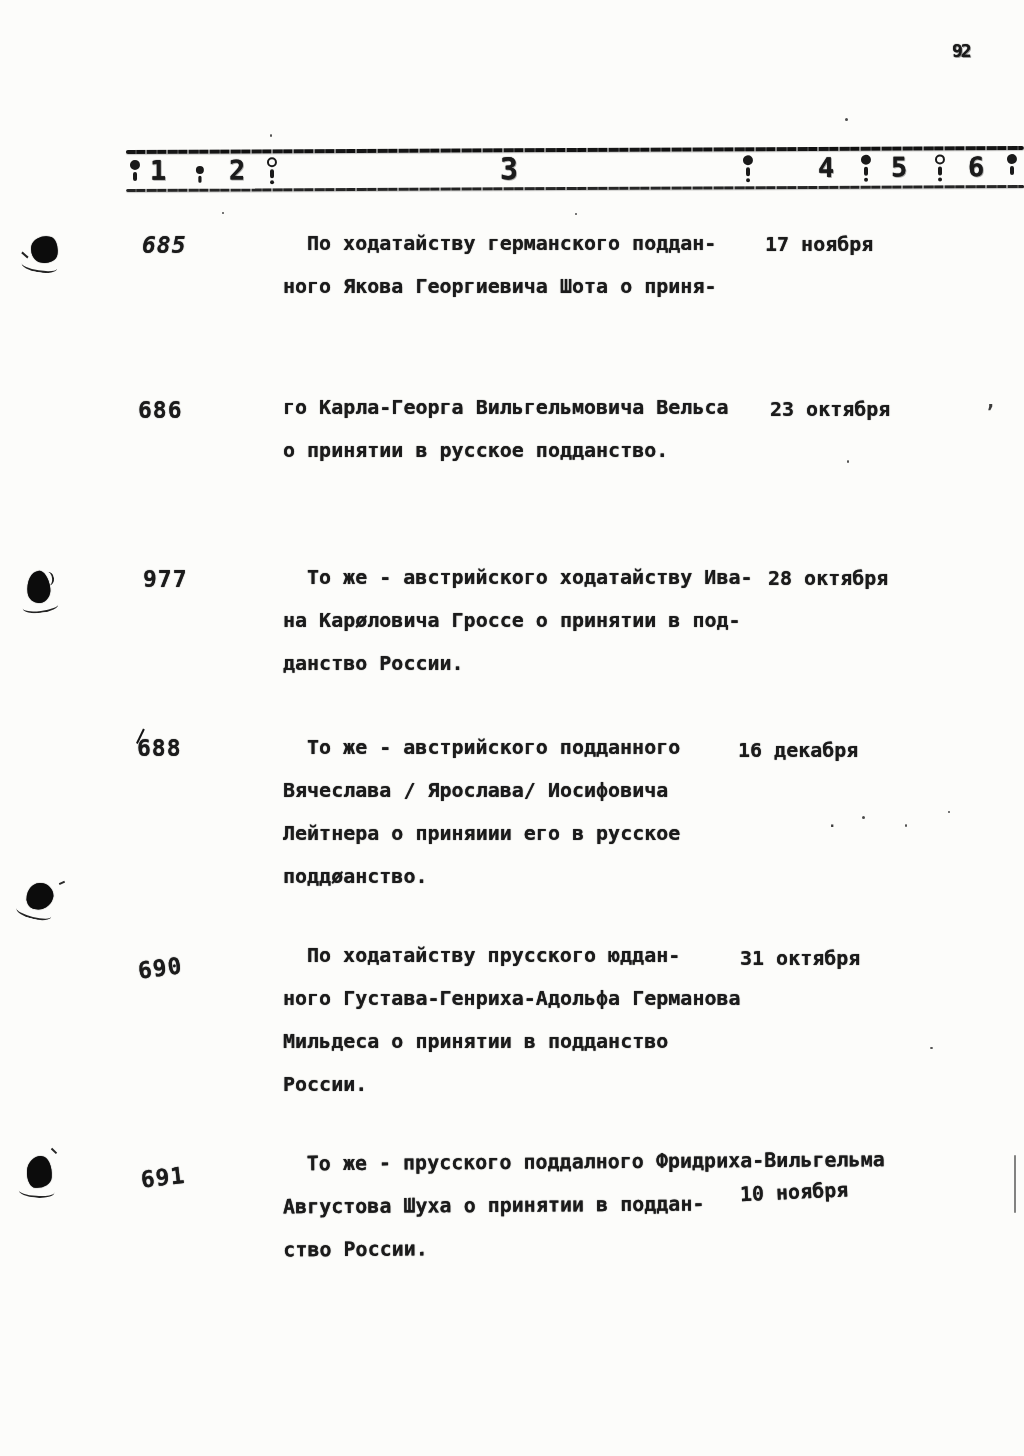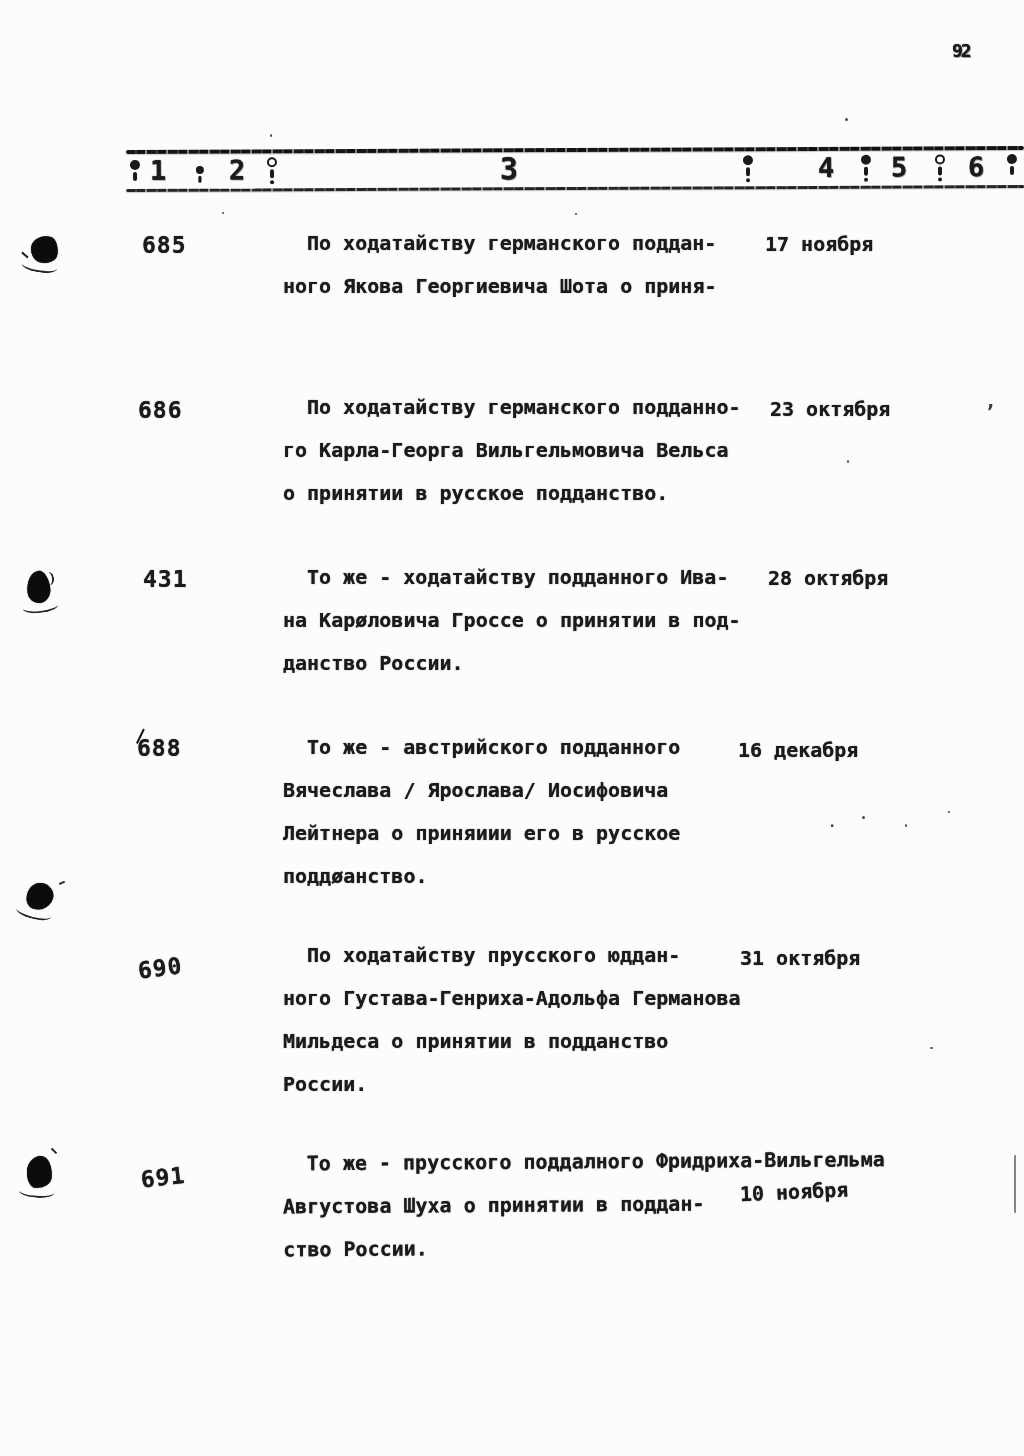--- a/index.html
+++ b/index.html
@@ -44,21 +44,21 @@
   
   .entry{
     position:absolute;left:283px;width:700px;
     font-size:20px;line-height:43px;font-weight:bold;
     text-shadow:0 0 1px rgba(15,15,15,.85);
   }
   .line{white-space:pre;}
   .line.first{padding-left:24px;}
   .num{position:absolute;font-size:23px;letter-spacing:1px;}
   .date{position:absolute;white-space:pre;}
-  .e685{top:222px;} .e685 .num{left:-141px;top:2px;}  .e685 .date{left:482px;top:1px;}
+  .e685{top:222px;} .e685 .num{left:-141px;top:2px;font-style:italic;}  .e685 .date{left:482px;top:1px;}
   .e686{top:386px;} .e686 .num{left:-145px;top:3px;}  .e686 .date{left:487px;top:2px;}
   .e687{top:556px;} .e687 .num{left:-140px;top:2px;}  .e687 .date{left:485px;top:1px;}
   .e688{top:726px;} .e688 .num{left:-146px;top:1px;}  .e688 .date{left:455px;top:3px;}
   .e690{top:934px;} .e690 .num{left:-145px;top:13px;transform:rotate(-7deg);} .e690 .date{left:457px;top:3px;}
   .e691{top:1140px;transform:rotate(-0.4deg);} .e691 .num{left:-142px;top:13px;transform:rotate(-6deg);} .e691 .date{left:457px;top:32px;transform:rotate(-2deg);}
   .e688 .num::after{content:"";position:absolute;left:2px;top:3px;width:8px;height:16px;border-left:2px solid #141414;transform:rotate(26deg);}
   
   .blot{position:absolute;background:#0c0c0c;box-shadow:0 0 1px #000;}
   .blot::after{content:"";position:absolute;left:-7px;bottom:-10px;width:36px;height:11px;
     border-bottom:2.5px solid #242424;border-radius:50%;}
@@ -139,29 +139,28 @@
   <div class="entry e685">
     <div class="num">685</div>
     <div class="date">17 ноября</div>
     <div class="line first">По ходатайству германского поддан-</div>
     <div class="line">ного Якова Георгиевича Шота о приня-</div>
   </div>
 
   <div class="entry e686">
     <div class="num">686</div>
     <div class="date">23 октября</div>
-    <div class="line first">По ходатайству германского подданно-</div>
     <div class="line">го Карла-Георга Вильгельмовича Вельса</div>
     <div class="line">о принятии в русское подданство.</div>
   </div>
 
   <div class="entry e687">
-    <div class="num">431</div>
+    <div class="num">977</div>
     <div class="date">28 октября</div>
-    <div class="line first">То же - ходатайству подданного Ива-</div>
+    <div class="line first">То же - австрийского ходатайству Ива-</div>
     <div class="line">на Карøловича Гроссе о принятии в под-</div>
     <div class="line">данство России.</div>
   </div>
 
   <div class="entry e688">
     <div class="num">688</div>
     <div class="date">16 декабря</div>
     <div class="line first">То же - австрийского подданного</div>
     <div class="line">Вячеслава / Ярослава/ Иосифовича</div>
     <div class="line">Лейтнера о приняиии его в русское</div>

